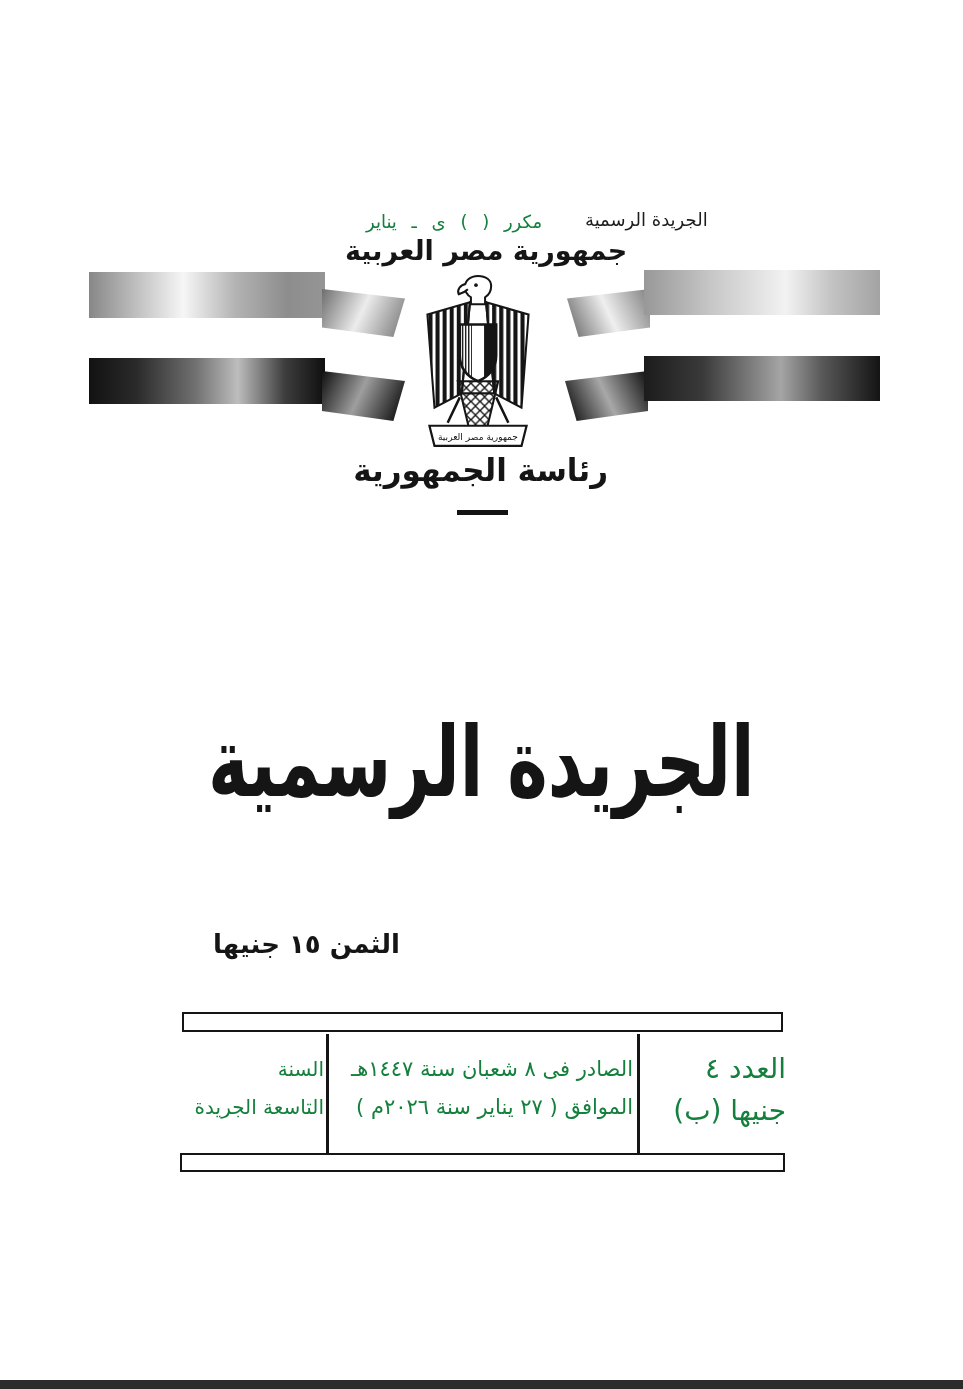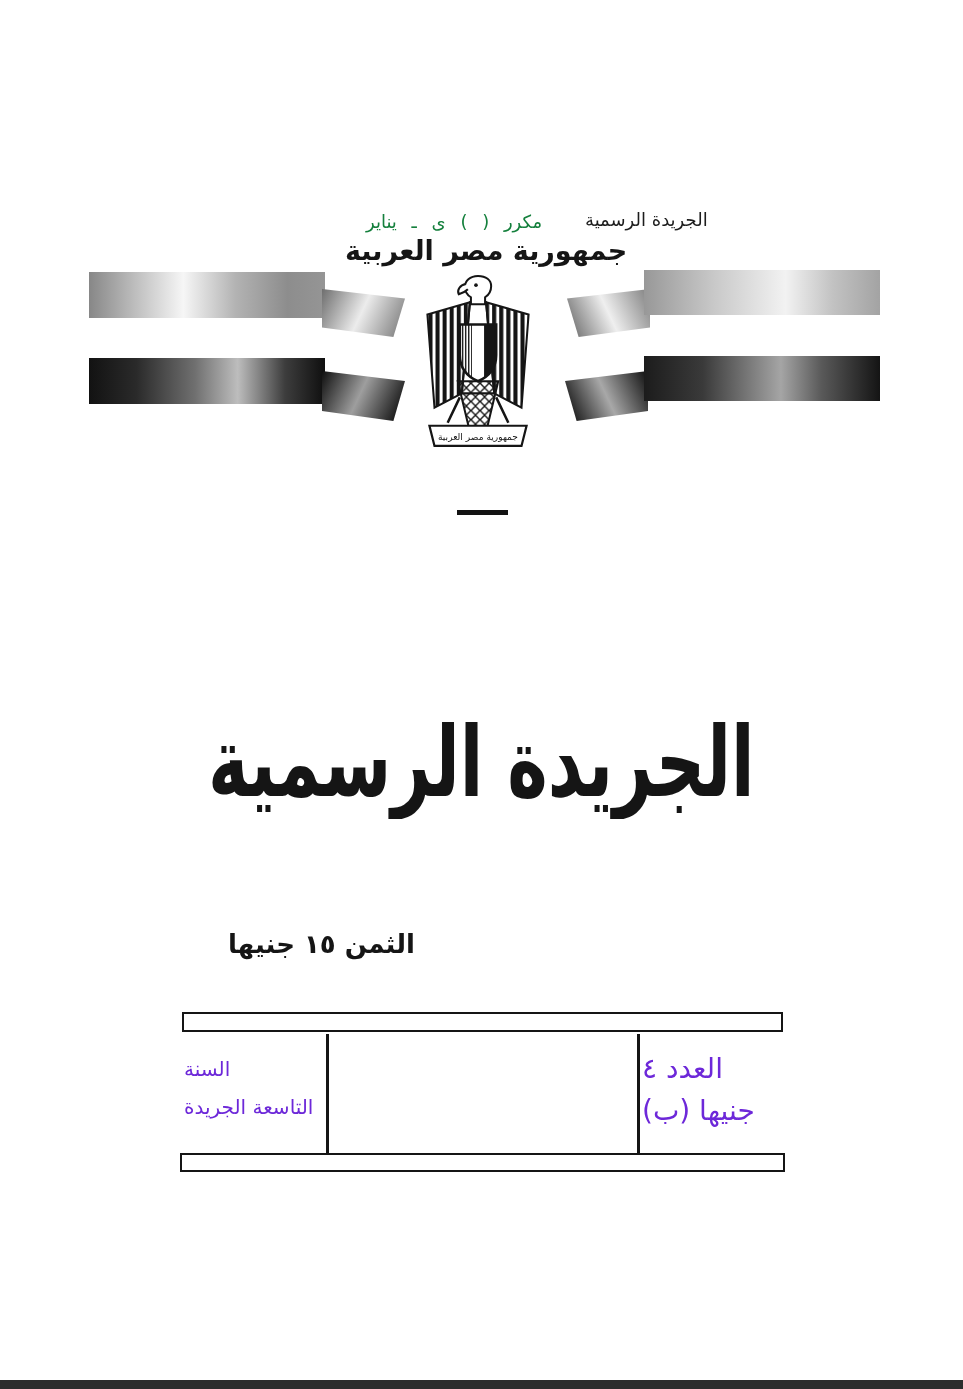--- a/index.html
+++ b/index.html
@@ -43,27 +43,27 @@
     clip-path:polygon(100% 0,0 20%,14% 100%,100% 80%);}
   .rib-br-long{left:644px;top:356px;width:236px;height:45px;
     background:linear-gradient(90deg,#1c1c1c 0%,#3a3a3a 25%,#a5a5a5 58%,#5a5a5a 75%,#141414 100%);}
   
   .emblem{left:406px;top:274px;width:144px;height:174px;}
   
   .main-title{left:0;top:702px;width:963px;text-align:center;}
   .main-title span{display:inline-block;font-size:88px;font-weight:900;line-height:1.25;
     transform:scale(0.78,1.1);transform-origin:center top;letter-spacing:-3px;white-space:nowrap;}
   
-  .price{left:228px;top:929px;font-size:26px;font-weight:bold;direction:rtl;white-space:nowrap;}
+  .price{left:213px;top:929px;font-size:26px;font-weight:bold;direction:rtl;white-space:nowrap;}
   
   .bar-top{left:182px;top:1012px;width:597px;height:16px;border:2.5px solid #151515;background:#fff;}
   .bar-bottom{left:180px;top:1153px;width:601px;height:15px;border:2.5px solid #151515;background:#fff;}
   .vline{width:3px;top:1034px;height:119px;background:#151515;}
   .v1{left:326px;} .v2{left:637px;}
-  .cell{direction:rtl;text-align:left;color:#6d28d9;}
+  .cell{direction:rtl;text-align:right;color:#15803d;}
   .cell-issue{left:642px;top:1048px;width:144px;font-size:28px;line-height:42px;}
   .cell-date{left:333px;top:1050px;width:300px;font-size:21px;line-height:38px;}
   .cell-year{left:184px;top:1050px;width:140px;font-size:20px;line-height:38px;}
   
   .scan-strip{left:0;top:1380px;width:963px;height:9px;background:#2c2c2c;}
 </style>
 </head>
 <body>
 
 <div class="page">
@@ -113,38 +113,41 @@
     <path d="M52 50 L88 50 L88 80 C88 94 79 102 70 106 C61 102 52 94 52 80 Z" fill="none" stroke="#151515" stroke-width="2.5"></path>
 
     <path d="M50 106 L90 106 L79 152 L61 152 Z" fill="url(#net)" stroke="#151515" stroke-width="2"></path>
 
     <path d="M52 122 L40 147 M88 122 L100 147" stroke="#151515" stroke-width="2.5" fill="none"></path>
 
     <path d="M22 150 L118 150 L113 170 L27 170 Z" fill="#ffffff" stroke="#151515" stroke-width="2.2"></path>
     <text x="70" y="164" font-size="9" text-anchor="middle" fill="#151515">جمهورية مصر العربية</text>
   </svg>
 
+  <div class="abs presidency">رئاسة الجمهورية</div>
   <div class="abs presidency-rule"></div>
 
   <div class="abs main-title">
     <span>الجريدة الرسمية</span>
   </div>
 
   <div class="abs price">الثمن ١٥ جنيها</div>
 
   <div class="abs bar-top"></div>
   <div class="abs vline v1"></div>
   <div class="abs vline v2"></div>
 
   <div class="abs cell cell-issue">
     <div>العدد ٤</div>
     <div>جنيها (ب)</div>
   </div>
 
   <div class="abs cell cell-date">
+    <div>الصادر فى ٨ شعبان سنة ١٤٤٧هـ</div>
+    <div>الموافق ( ٢٧ يناير سنة ٢٠٢٦م )</div>
   </div>
 
   <div class="abs cell cell-year">
     <div>السنة</div>
     <div>التاسعة الجريدة</div>
   </div>
 
   <div class="abs bar-bottom"></div>
 
   <div class="abs scan-strip"></div>

